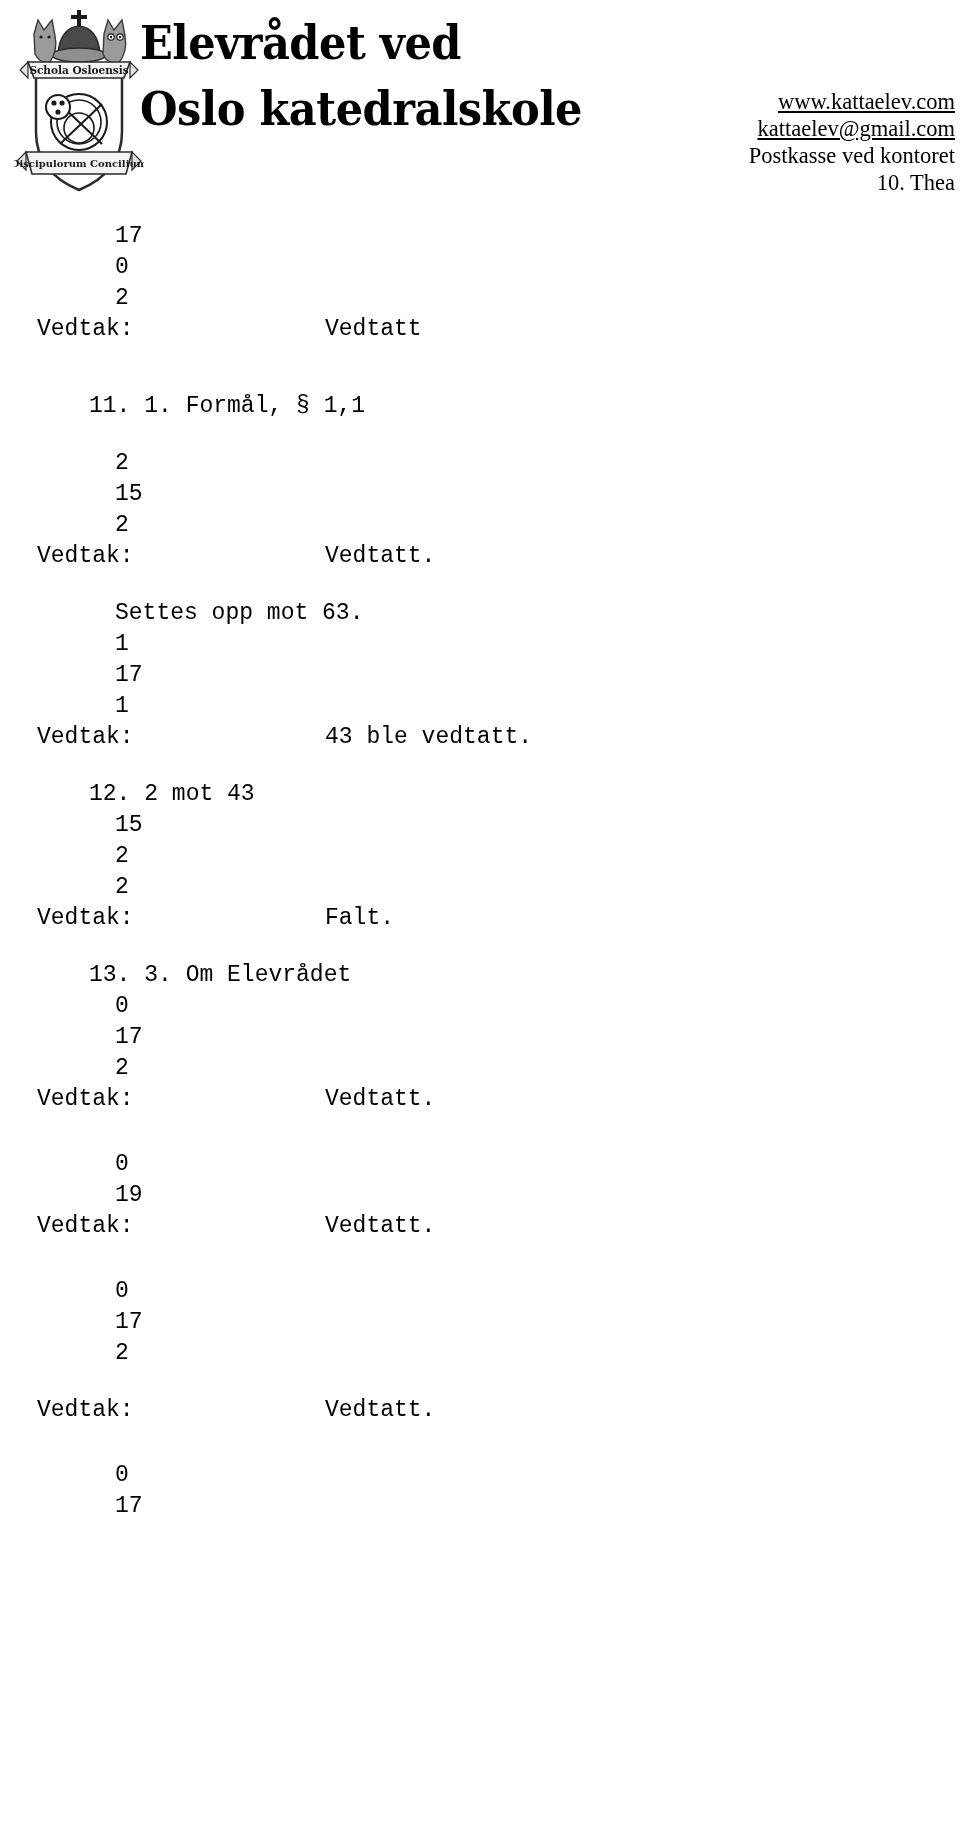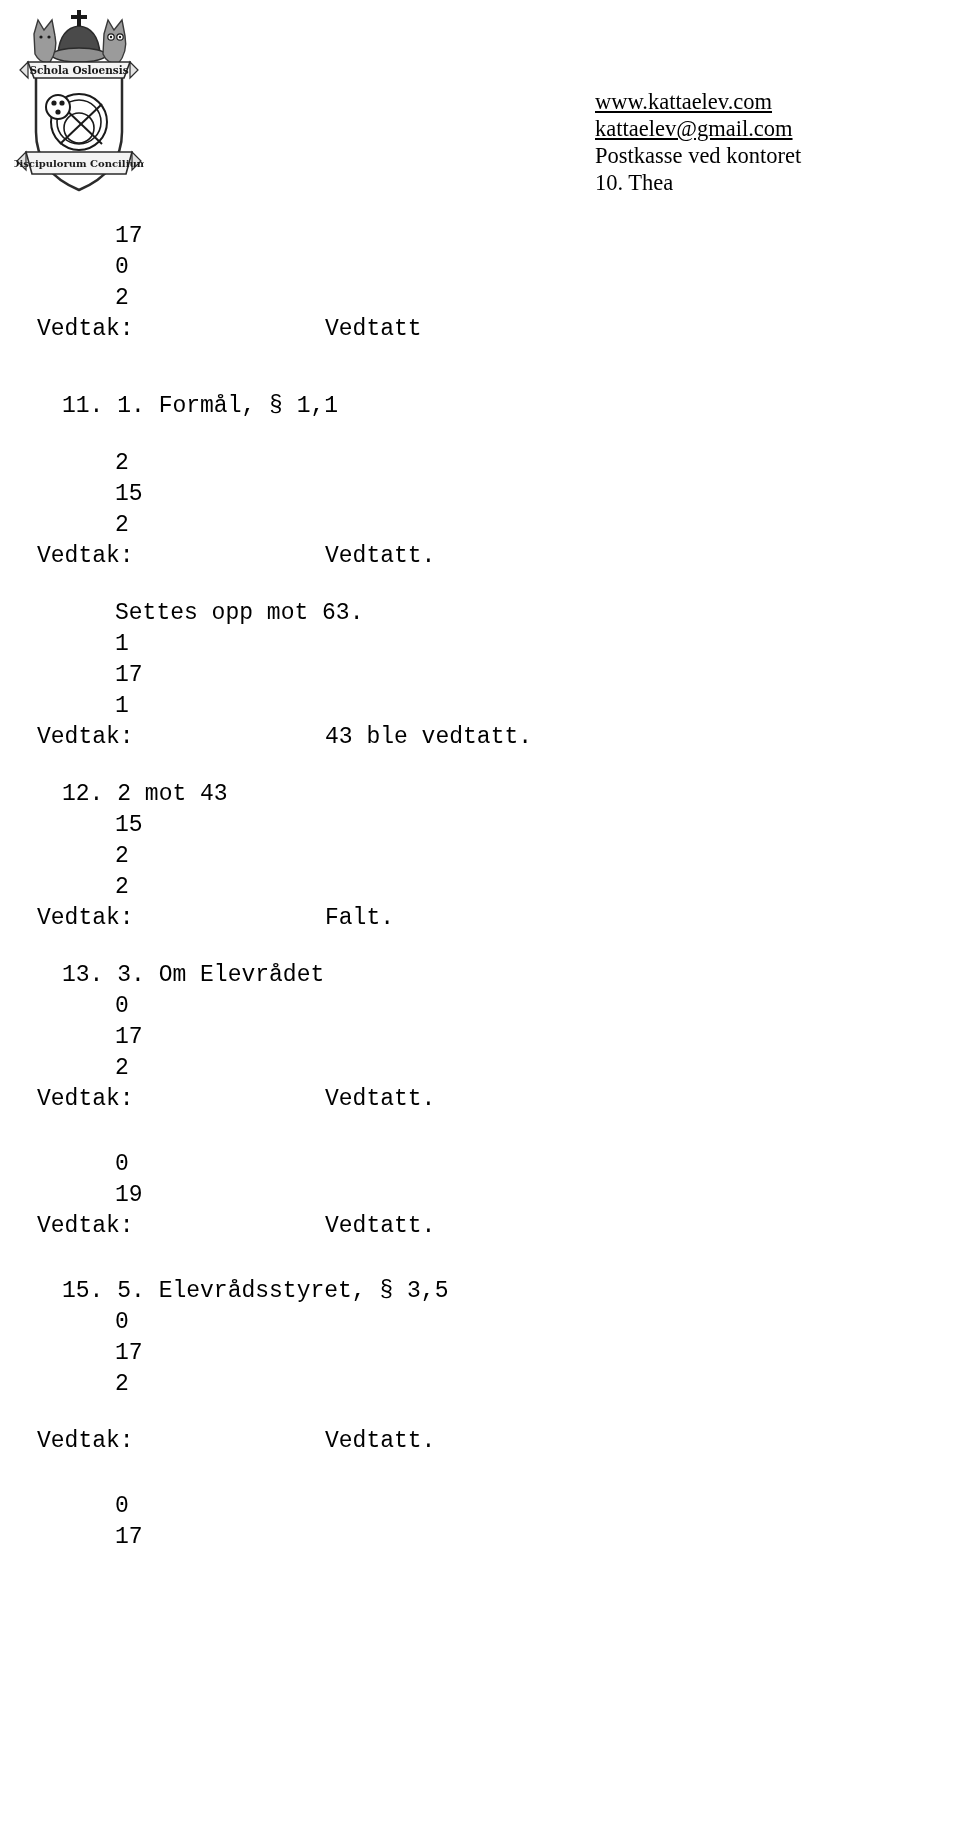--- a/index.html
+++ b/index.html
@@ -50,21 +50,21 @@
     font-stretch: condensed;
     transform: scaleX(1.02);
     transform-origin: left center;
   }
 
   .contact {
     position: absolute;
     left: 595px;
     top: 88px;
     width: 360px;
-    text-align: left;
+    text-align: right;
     font-size: 22.5px;
     line-height: 27px;
   }
   .contact .link {
     text-decoration: underline;
     display: inline-block;
   }
   .contact-row { white-space: nowrap; }
 
   
@@ -78,21 +78,21 @@
   .line {
     position: relative;
     font-size: 23px;
     line-height: 31px;
     height: 31px;
     white-space: nowrap;
     font-family: Liberation Mono, monospace;
   }
 
   .indent1 { padding-left: 115px; }      
-  .marker-row { padding-left: 62px; }    
+  .marker-row { padding-left: 89px; }    
 
   .vedtak-row { position: relative; padding-left: 37px; }
   .vedtak-row .label { display: inline-block; }
   .vedtak-row .value {
     position: absolute;
     left: 325px;
     top: 0;
   }
 
   .gap-sm { height: 16px; }
@@ -145,20 +145,24 @@
       <circle cx="48" cy="99" r="2.6" fill="#1a1a1a"></circle>
       <circle cx="44" cy="108" r="2.6" fill="#1a1a1a"></circle>
 
       <path d="M12 148 L118 148 L112 170 L18 170 Z" fill="#f4f4f4" stroke="#2b2b2b" stroke-width="1.6"></path>
       <path d="M12 148 L3 157 L12 166 Z" fill="#e4e4e4" stroke="#2b2b2b" stroke-width="1.2"></path>
       <path d="M118 148 L127 157 L118 166 Z" fill="#e4e4e4" stroke="#2b2b2b" stroke-width="1.2"></path>
       <text x="65" y="163" font-family="DejaVu Serif, serif" font-size="10" font-weight="700" text-anchor="middle" fill="#1a1a1a">Discipulorum Concilium</text>
     </svg>
   </div>
 
+  <div class="masthead">
+    <div class="masthead-line">Elevrådet ved</div>
+    <div class="masthead-line">Oslo katedralskole</div>
+  </div>
 
   <div class="contact">
     <div class="contact-row"><span class="link">www.kattaelev.com</span></div>
     <div class="contact-row"><span class="link">kattaelev@gmail.com</span></div>
     <div class="contact-row">Postkasse ved kontoret</div>
     <div class="contact-row">10.  Thea</div>
   </div>
 </div>
 
 <div class="doc-body">
@@ -223,24 +227,20 @@
 
   <div class="gap-lg"></div>
   <div class="line indent1">0</div>
   <div class="line indent1">19</div>
   <div class="line indent1 vedtak-row">
     <span class="label">Vedtak:</span>
     <span class="value">Vedtatt.</span>
   </div>
 
   <div class="gap-lg"></div>
-  <div class="line marker-row">
-    <span>15. </span>
-    <span>5. Elevrådsstyret, § 3,5</span>
-  </div>
   <div class="line indent1">0</div>
   <div class="line indent1">17</div>
   <div class="line indent1">2</div>
   <div class="gap-md"></div>
   <div class="line indent1 vedtak-row">
     <span class="label">Vedtak:</span>
     <span class="value">Vedtatt.</span>
   </div>
 
   <div class="gap-lg"></div>

